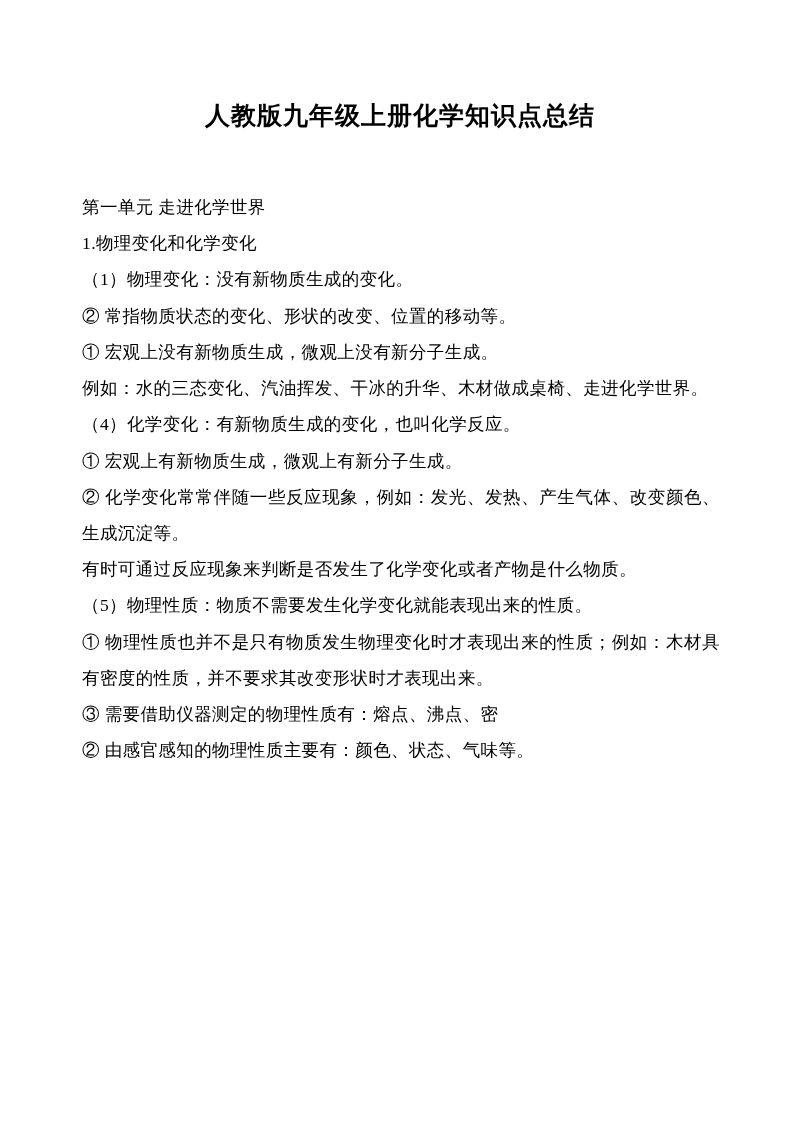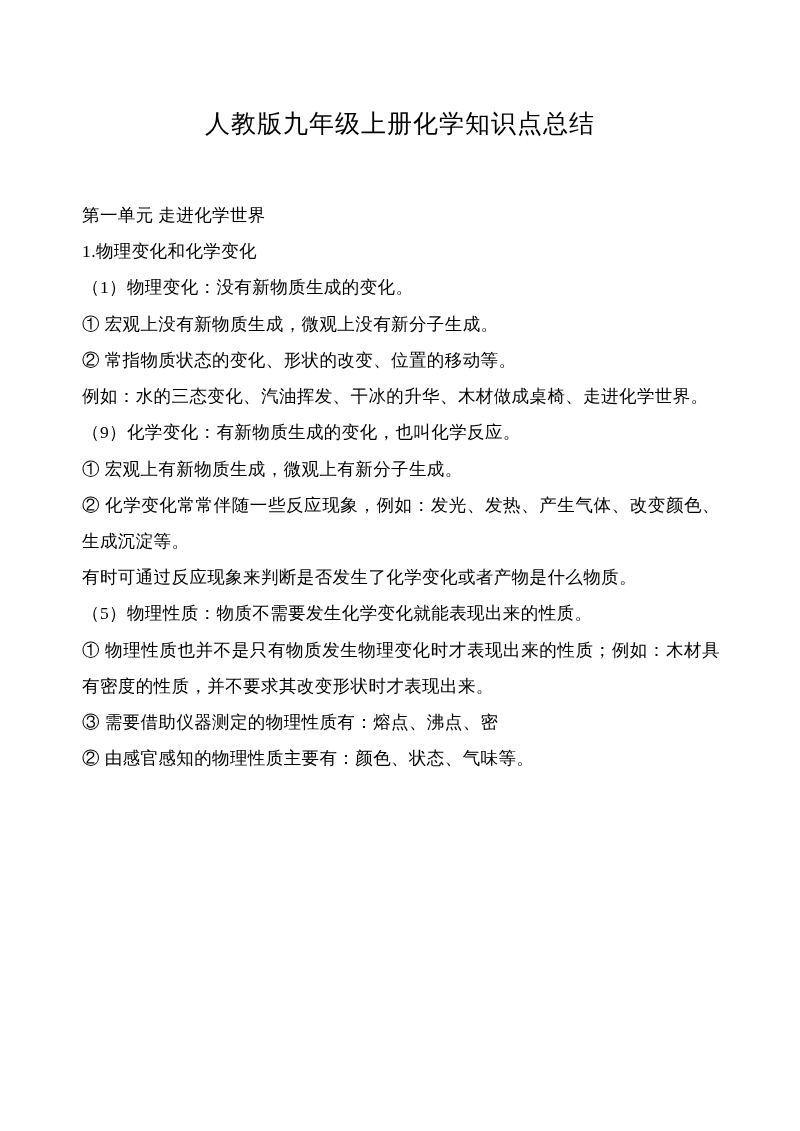--- a/index.html
+++ b/index.html
@@ -18,24 +18,24 @@
   .page {
     width: 800px;
     height: 1131px;
     box-sizing: border-box;
     padding: 0;
     position: relative;
     background: #ffffff;
   }
   .doc-title {
     font-size: 25px;
-    font-weight: normal;
+    font-weight: bold;
     text-align: center;
     letter-spacing: 1px;
-    margin: 8px;
+    margin: 0;
     padding: 98px 70px 0 70px;
     line-height: 1.4;
     font-family: "Liberation Serif", "DejaVu Serif", serif;
   }
   .body-block {
     padding: 0 80px 0 82px;
     margin-top: 56px;
   }
   .para {
     font-size: 17.5px;
@@ -51,24 +51,24 @@
 <body>
 
 <div class="page">
 
   <h1 class="doc-title">人教版九年级上册化学知识点总结</h1>
 
   <div class="body-block">
     <p class="para">第一单元        走进化学世界</p>
     <p class="para">1.物理变化和化学变化</p>
     <p class="para">（1）物理变化：没有新物质生成的变化。</p>
+    <p class="para">② 常指物质状态的变化、形状的改变、位置的移动等。</p>
     <p class="para">① 宏观上没有新物质生成，微观上没有新分子生成。</p>
-    <p class="para">② 常指物质状态的变化、形状的改变、位置的移动等。</p>
     <p class="para">例如：水的三态变化、汽油挥发、干冰的升华、木材做成桌椅、走进化学世界。</p>
-    <p class="para">（9）化学变化：有新物质生成的变化，也叫化学反应。</p>
+    <p class="para">（4）化学变化：有新物质生成的变化，也叫化学反应。</p>
     <p class="para">① 宏观上有新物质生成，微观上有新分子生成。</p>
     <p class="para">② 化学变化常常伴随一些反应现象，例如：发光、发热、产生气体、改变颜色、生成沉淀等。</p>
     <p class="para">有时可通过反应现象来判断是否发生了化学变化或者产物是什么物质。</p>
     <p class="para">（5）物理性质：物质不需要发生化学变化就能表现出来的性质。</p>
     <p class="para">① 物理性质也并不是只有物质发生物理变化时才表现出来的性质；例如：木材具有密度的性质，并不要求其改变形状时才表现出来。</p>
     <p class="para">③ 需要借助仪器测定的物理性质有：熔点、沸点、密</p>
     <p class="para">② 由感官感知的物理性质主要有：颜色、状态、气味等。</p>
   </div>
 
 </div>

